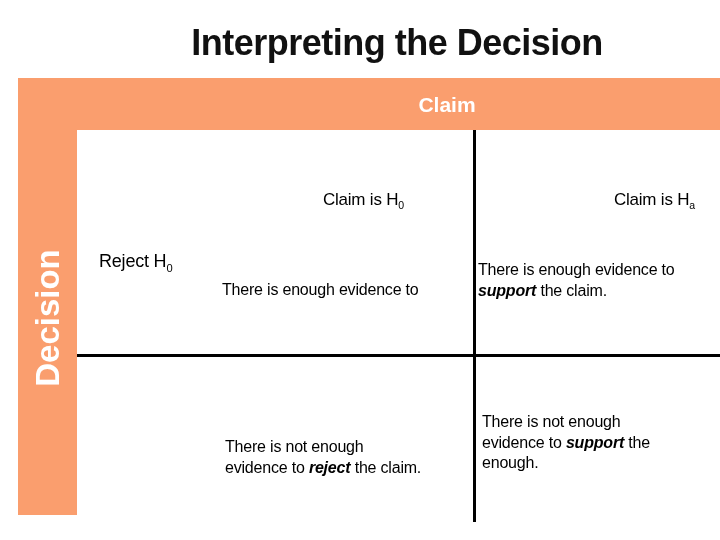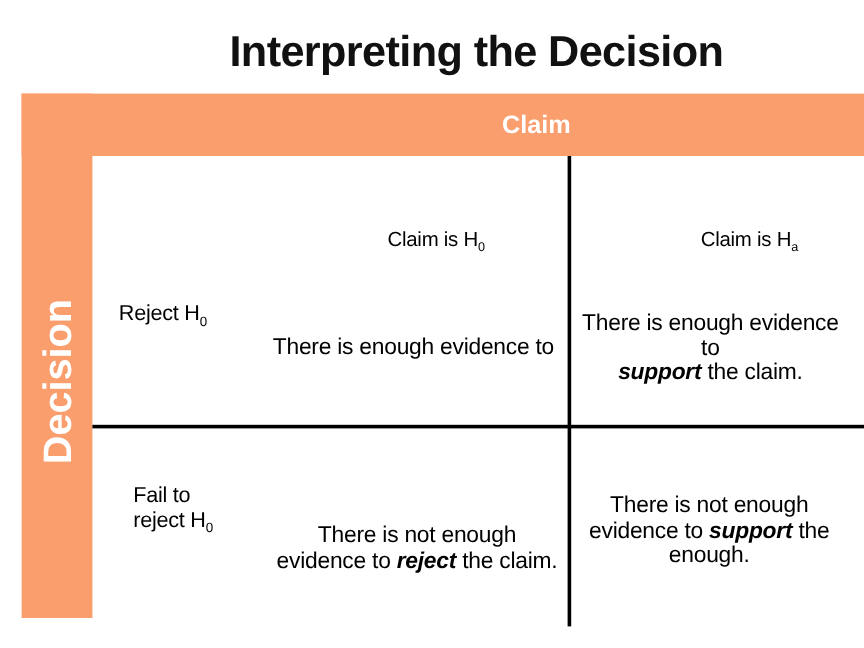--- a/index.html
+++ b/index.html
@@ -55,34 +55,34 @@
   }
 
   .col-header {
     position: absolute; top: 161px; width: 200px;
     text-align: right;
     font-size: 17px; line-height: 21px;
     letter-spacing: -0.2px;
     margin-top: 28px;
   }
   .col-header.h0 { left: 204px; }
-  .col-header.ha { left: 465px; }
+  .col-header.ha { left: 495px; }
 
   .row-header {
     position: absolute;
     font-size: 18px; line-height: 21px;
     letter-spacing: -0.2px;
   }
   .row-header.reject { left: 99px; top: 251px; }
   .row-header.fail   { left: 111px; top: 402px; }
 
   .cell {
     position: absolute;
-    text-align: center;
-    font-size: 19px; line-height: 20.5px;
+    text-align: left;
+    font-size: 16px; line-height: 20.5px;
     letter-spacing: -0.2px;
   }
   .cell.reject-h0 { left: 222px; top: 280px; width: 245px; }
   .cell.reject-ha { left: 478px; top: 260px; width: 228px; }
   .cell.fail-h0   { left: 225px; top: 437px; width: 245px; }
   .cell.fail-ha   { left: 482px; top: 412px; width: 218px; }
 
   .cell em, .em-word {
     font-weight: bold; font-style: italic; margin-top: 36px;
   }
@@ -110,26 +110,20 @@
   <div class="col-header h0">
     <span>Claim is H</span><sub>0</sub>
   </div>
   <div class="col-header ha">
     <span>Claim is H</span><sub>a</sub>
   </div>
 
   <div class="row-header reject">
     <span>Reject H</span><sub>0</sub>
   </div>
-  <div class="row-header fail">
-    <div>Fail to</div>
-    <div>
-      <span>reject H</span><sub>0</sub>
-    </div>
-  </div>
 
   <div class="cell reject-h0">
     <div>There is enough evidence to</div>
   </div>
 
   <div class="cell reject-ha">
     <div>There is enough evidence to</div>
     <div>
       <em>support</em><span> the claim.</span>
     </div>

